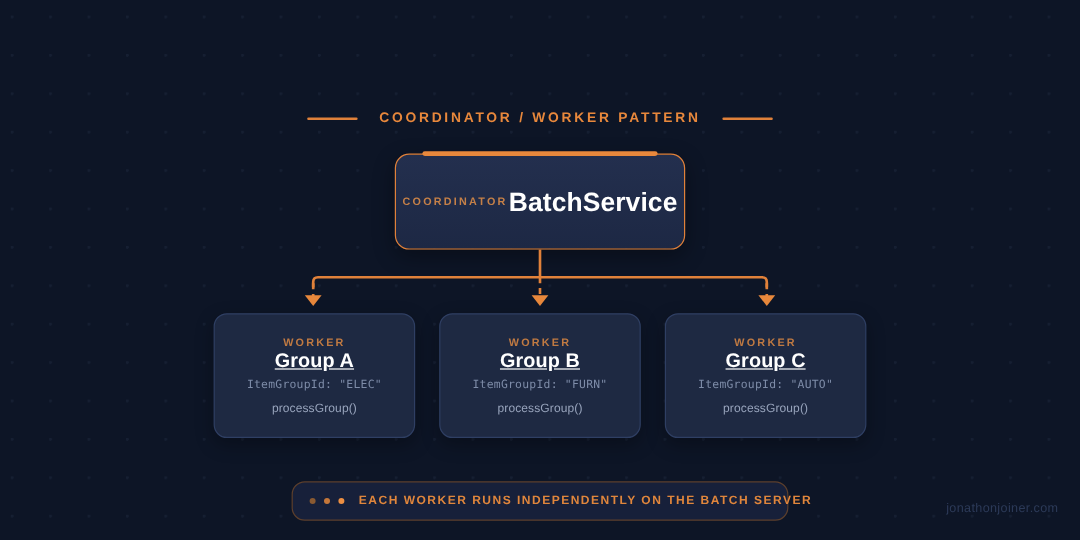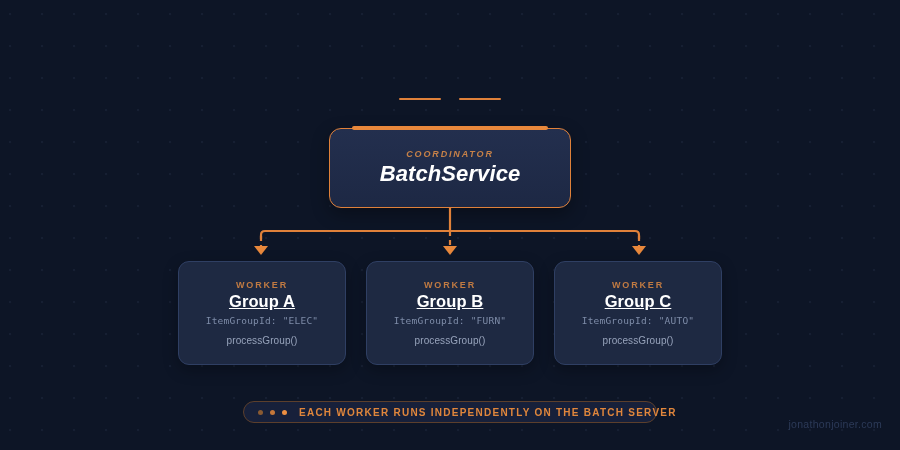--- a/index.html
+++ b/index.html
@@ -71,25 +71,24 @@
     right: 22px;
     top: -3.2px;
     height: 4px;
     background: #e8883c;
     border-radius: 2px;
   }
   .coordinator-inner {
     position: absolute;
     inset: 0;
     display: flex;
-    flex-direction: column;
+    flex-direction: row;
     align-items: center;
     justify-content: center;
     gap: 1px;
-    font-style: italic;
   }
   .node-kicker {
     color: #c07a42;
     font-size: 9px;
     font-weight: bold;
     letter-spacing: 1.85px;
   }
   .coordinator .node-kicker { color: #c58048; }
   .node-title {
     color: #ffffff;
@@ -143,21 +142,21 @@
     margin-top: 9px;
     letter-spacing: 0.1px;
   }
 
   
   .footer-pill {
     position: absolute;
     left: 243px;
     top: 401px;
     width: 414px;
-    height: 22px;
+    height: 33px;
     box-sizing: border-box;
     background: #17203a;
     border: 1px solid #5c3f2c;
     border-radius: 11px;
     display: flex;
     align-items: center;
     gap: 7px;
     padding-left: 14px;
   }
   .pill-dot {
@@ -189,20 +188,21 @@
     margin-left: 42px;
   }
 </style>
 </head>
 <body>
 
 <div id="stage">
 
   <div class="title-row">
     <span class="title-rule"></span>
+    <span class="title-text">COORDINATOR / WORKER PATTERN</span>
     <span class="title-rule"></span>
   </div>
 
   <div class="coordinator">
     <span class="coordinator-accent"></span>
     <div class="coordinator-inner">
       <span class="node-kicker">COORDINATOR</span>
       <span class="node-title">BatchService</span>
     </div>
   </div>

